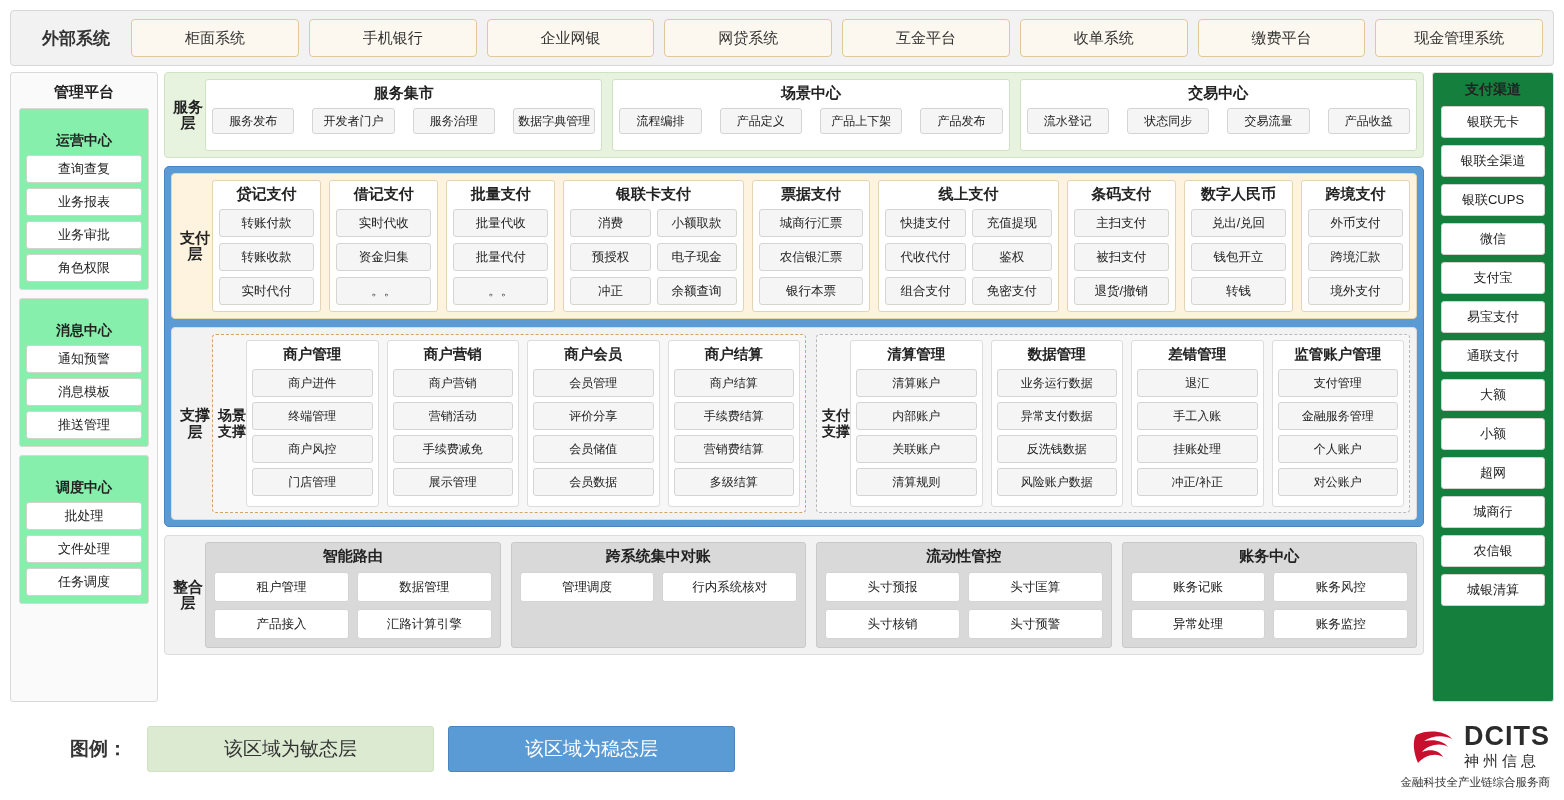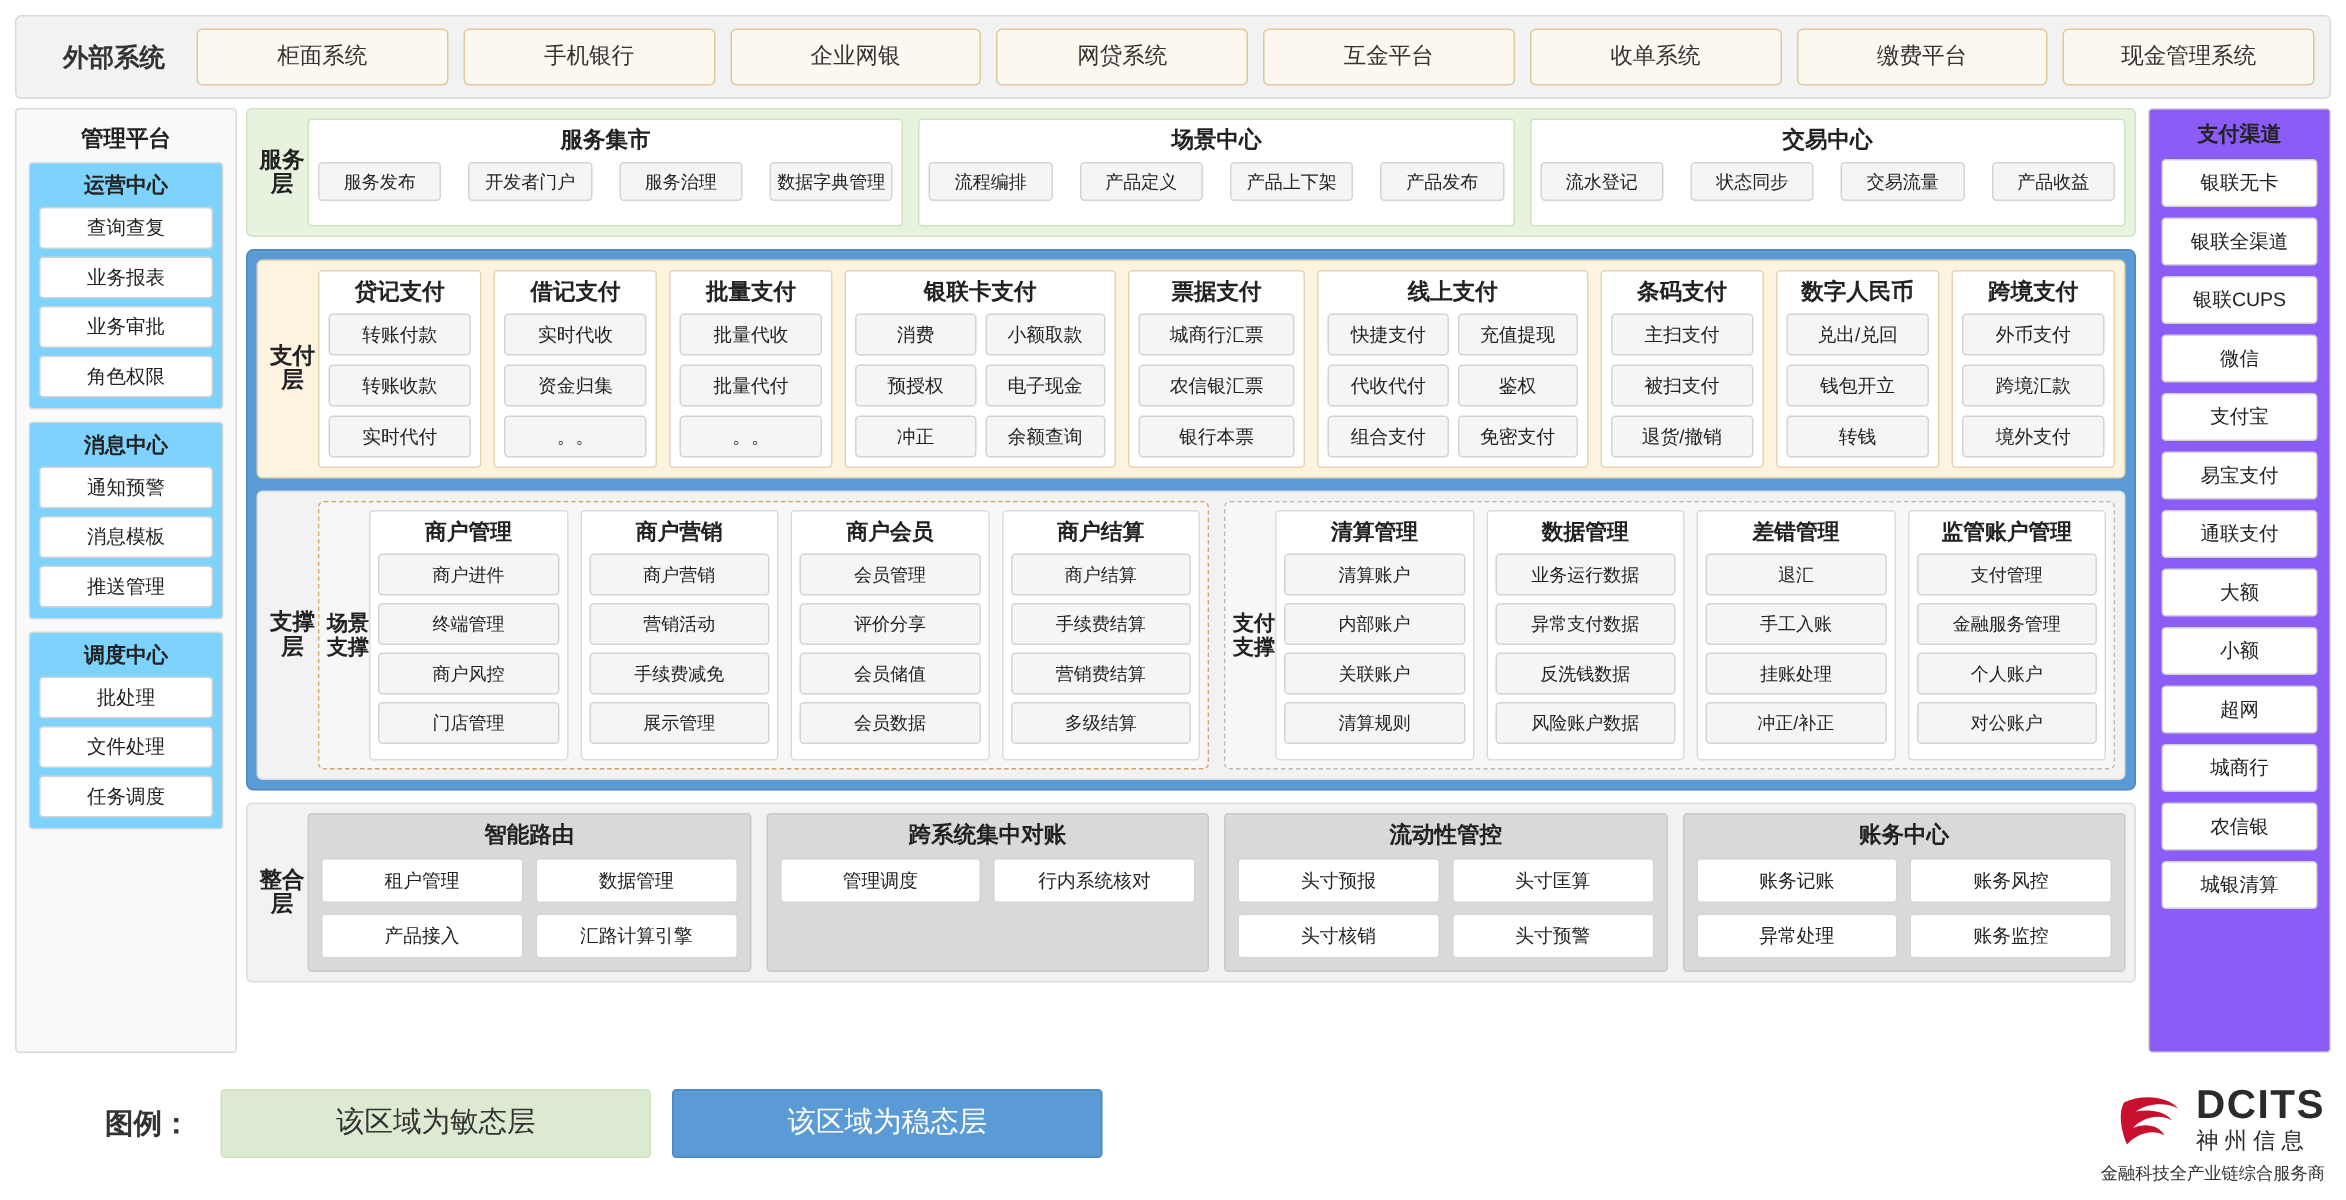--- a/index.html
+++ b/index.html
@@ -29,34 +29,34 @@
   }
 
   
   .sidebar{
     position:absolute;left:10px;top:72px;width:148px;height:630px;
     border:1px solid #d9d9d9;background:#fafafa;border-radius:3px;box-sizing:border-box;
     padding:6px 8px;
   }
   .sb-title{text-align:center;font-weight:bold;font-size:15px;padding:4px 0 6px;}
   .sb-group{
-    border:1px solid #d9d9d9;background:#7dd3fc;border-radius:3px;
-    margin-bottom:8px;padding:4px 6px 7px;
+    border:1px solid #d9d9d9;background:#86efac;border-radius:3px;
+    margin-bottom:8px;padding:21px 6px 7px;
   }
   .sb-group-title{text-align:center;font-weight:bold;font-size:14px;padding:2px 0 5px;}
   .sb-item{
     height:26px;line-height:26px;text-align:center;background:#fff;
     border:1px solid #d2d2d2;border-radius:3px;margin-bottom:5px;font-size:13px;
   }
   .sb-item:last-child{margin-bottom:0;}
 
   
   .rail{
     position:absolute;left:1432px;top:72px;width:122px;height:630px;
-    border:1px solid #d9d9d9;background:#8b5cf6;border-radius:3px;box-sizing:border-box;
+    border:1px solid #d9d9d9;background:#15803d;border-radius:3px;box-sizing:border-box;
     padding:6px 8px;
   }
   .rail-title{text-align:center;font-weight:bold;font-size:14px;padding:2px 0 7px;}
   .rail-item{
     height:30px;line-height:30px;text-align:center;background:#fff;
     border:1px solid #d2d2d2;border-radius:3px;margin-bottom:7px;font-size:13px;
   }
 
   
   .center{position:absolute;left:164px;top:72px;width:1260px;}

